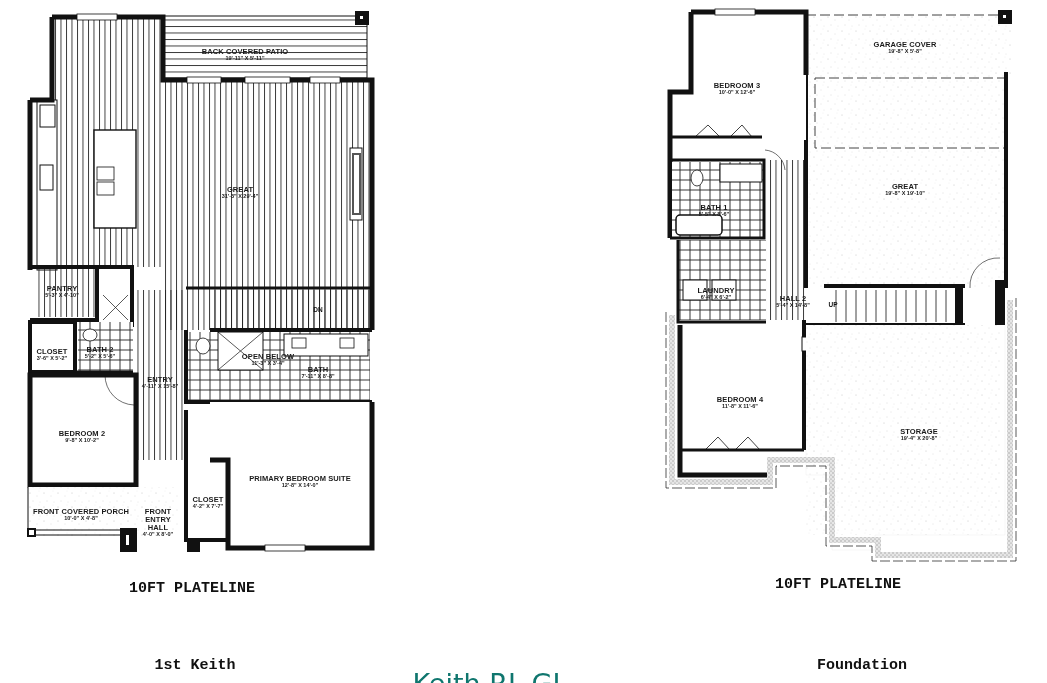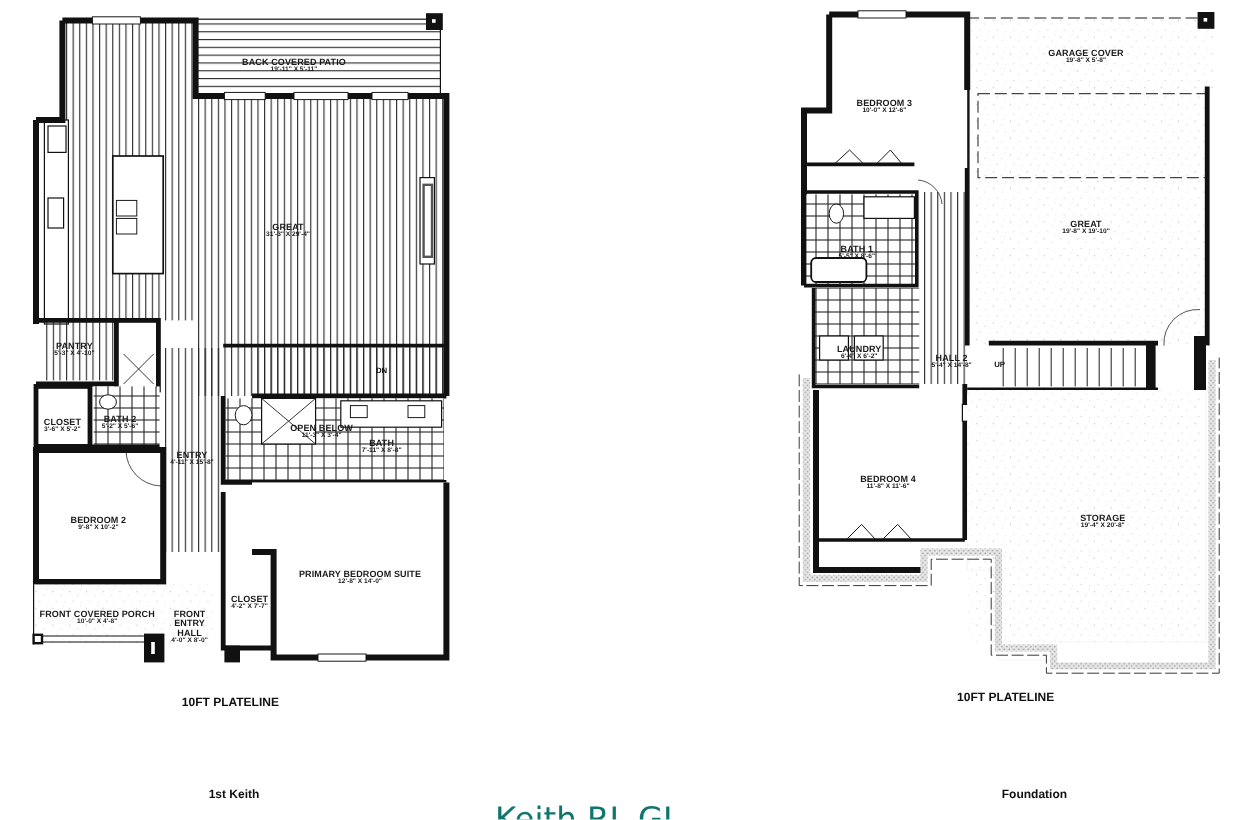--- a/index.html
+++ b/index.html
@@ -1,21 +1,21 @@
 <!DOCTYPE html>
 <html><head>
 <meta charset="utf-8">
 <style>
   html, body { margin:0; padding:0; background:#ffffff; }
   body { width:1047px; height:683px; position:relative; overflow:hidden; font-family:"Liberation Sans", sans-serif; color:#111; }
   .plan { position:absolute; left:0; top:0; }
   .lbl { position:absolute; text-align:center; font-family:"Liberation Sans", sans-serif; font-weight:bold; color:#1a1a1a; white-space:nowrap; transform:translateX(-50%); line-height:1.05; }
   .lbl .n { font-size:7.5px; display:block; letter-spacing:0.1px; }
   .lbl .d { font-size:5.5px; display:block; font-weight:bold; }
-  .cap { position:absolute; font-family:Liberation Sans, sans-serif; font-weight:bold; font-size:10px; transform:translateX(-50%); white-space:nowrap; }
+  .cap { position:absolute; font-family:Liberation Mono, monospace; font-weight:bold; font-size:15px; transform:translateX(-50%); white-space:nowrap; }
   .title { position:absolute; left:490px; top:668px; transform:translateX(-50%); font-family:"DejaVu Sans", sans-serif; font-size:27px; font-weight:normal; color:#0f766e; white-space:nowrap; }
   .small { position:absolute; font-size:6.5px; font-weight:bold; transform:translateX(-50%); }
 </style>
 </head>
 <body>
 
 <svg class="plan" width="1047" height="683" viewBox="0 0 1047 683" xmlns="http://www.w3.org/2000/svg">
   <defs>
     <pattern id="vlines" width="5.5" height="10" patternUnits="userSpaceOnUse">
       <line x1="0.5" y1="0" x2="0.5" y2="10" stroke="#222" stroke-width="0.9"></line>

